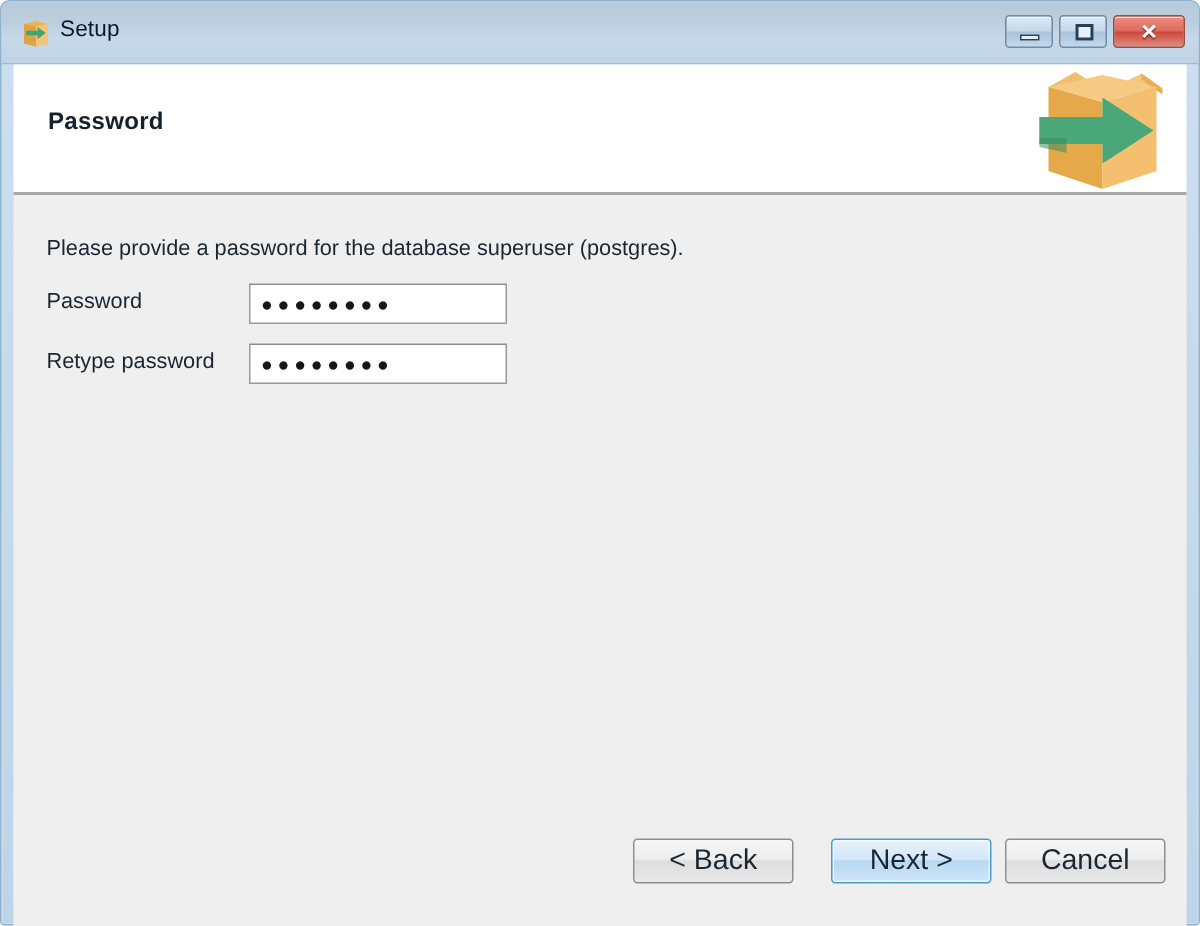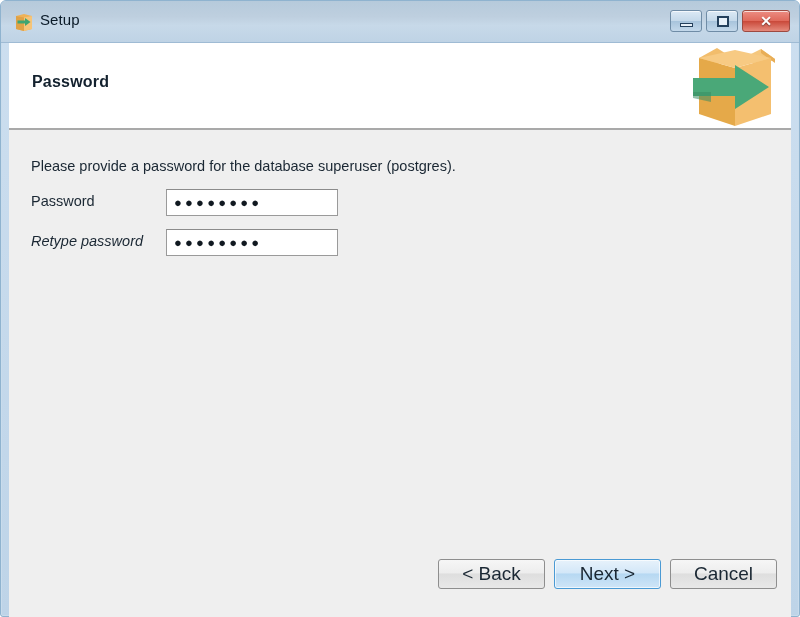--- a/index.html
+++ b/index.html
@@ -162,21 +162,21 @@
   .field-row.row2 { left: 22px; top: 99px; }
 
   .field-label {
     position: absolute;
     top: 4px;
     font-size: 14.5px;
     color: #1a2733;
     white-space: nowrap;
   }
   .field-row.row1 .field-label { left: 0px; }
-  .field-row.row2 .field-label { left: 0px; font-style: italic; }
+  .field-row.row2 .field-label { left: 0px; }
 
   .pw-input {
     position: absolute;
     left: 135px;
     top: 0;
     width: 172px;
     height: 27px;
     box-sizing: border-box;
     background: #ffffff;
     border: 1px solid #9a9a9a;
@@ -240,20 +240,21 @@
     color: #1a2733;
     display: flex;
     align-items: center;
     justify-content: center;
     cursor: default;
   }
   .btn.default {
     border: 1px solid #4a9ad4;
     background: linear-gradient(to bottom, #e7f2fb 0%, #d3e7f8 46%, #b6d8f2 50%, #cfe5f7 100%);
     box-shadow: inset 0 0 0 1px rgba(255,255,255,0.65);
+    margin-left: 16px;
   }
 </style>
 </head>
 <body>
 
 <div class="window">
   <div class="window-inner"></div>
 
   <div class="titlebar">
     <span class="title-icon">

